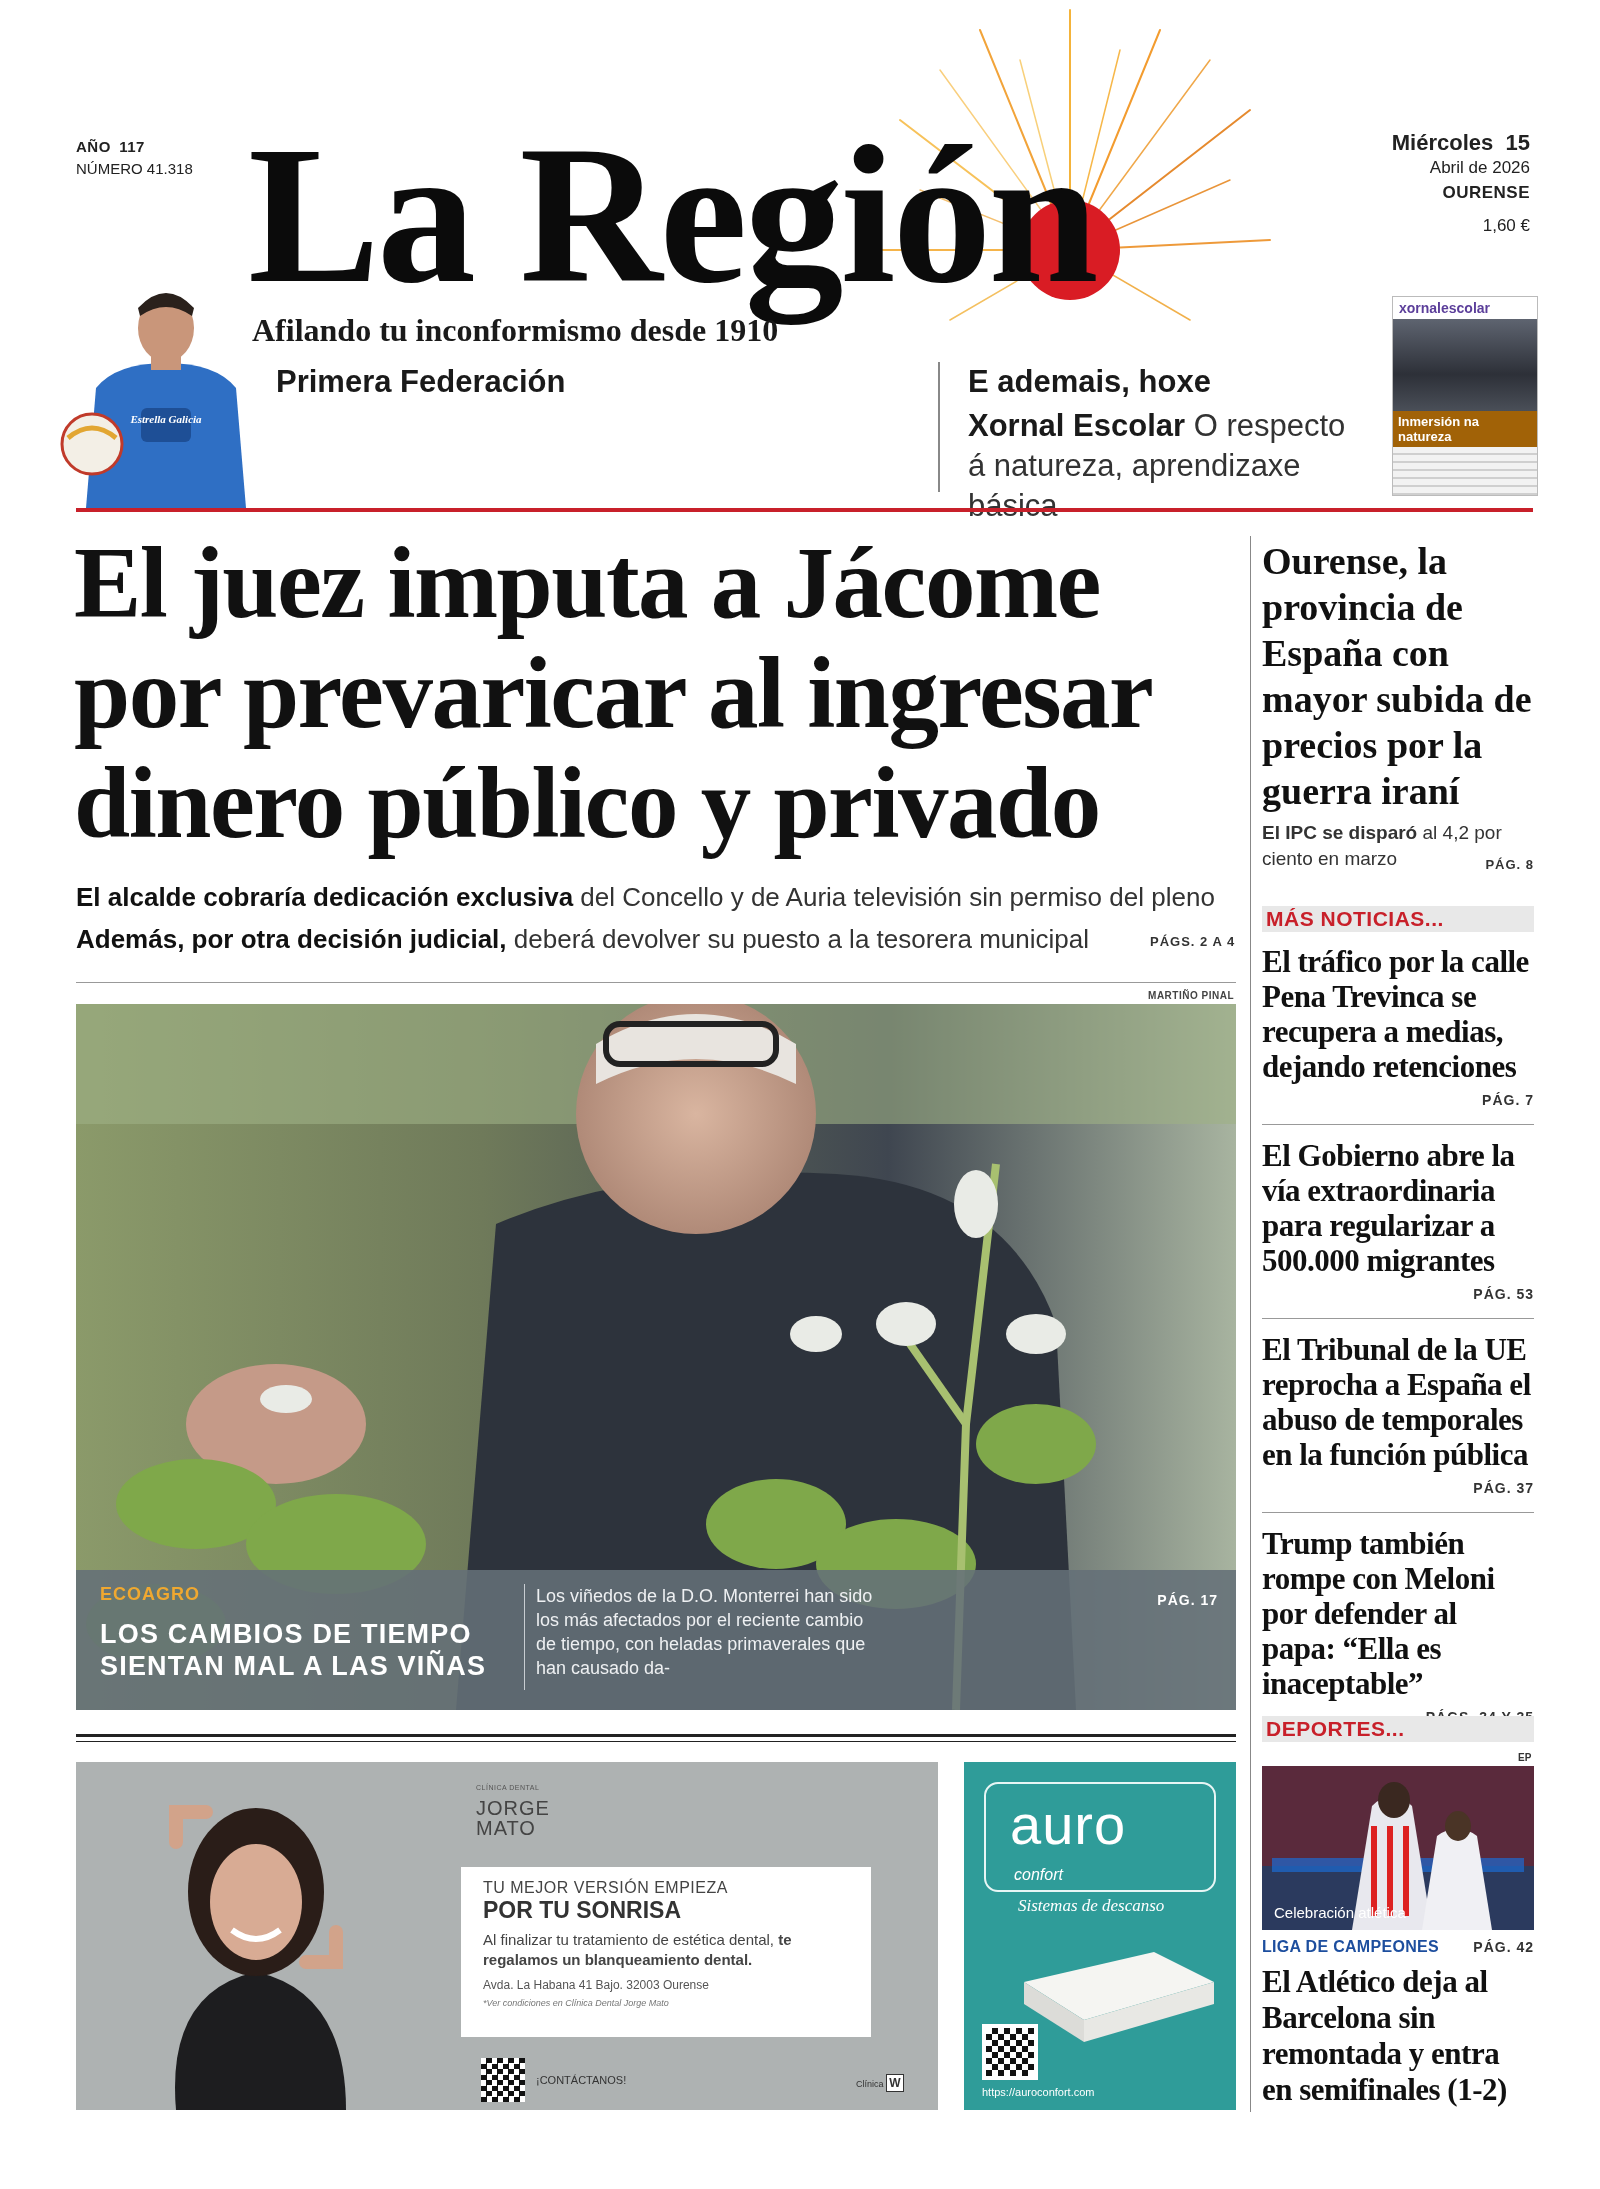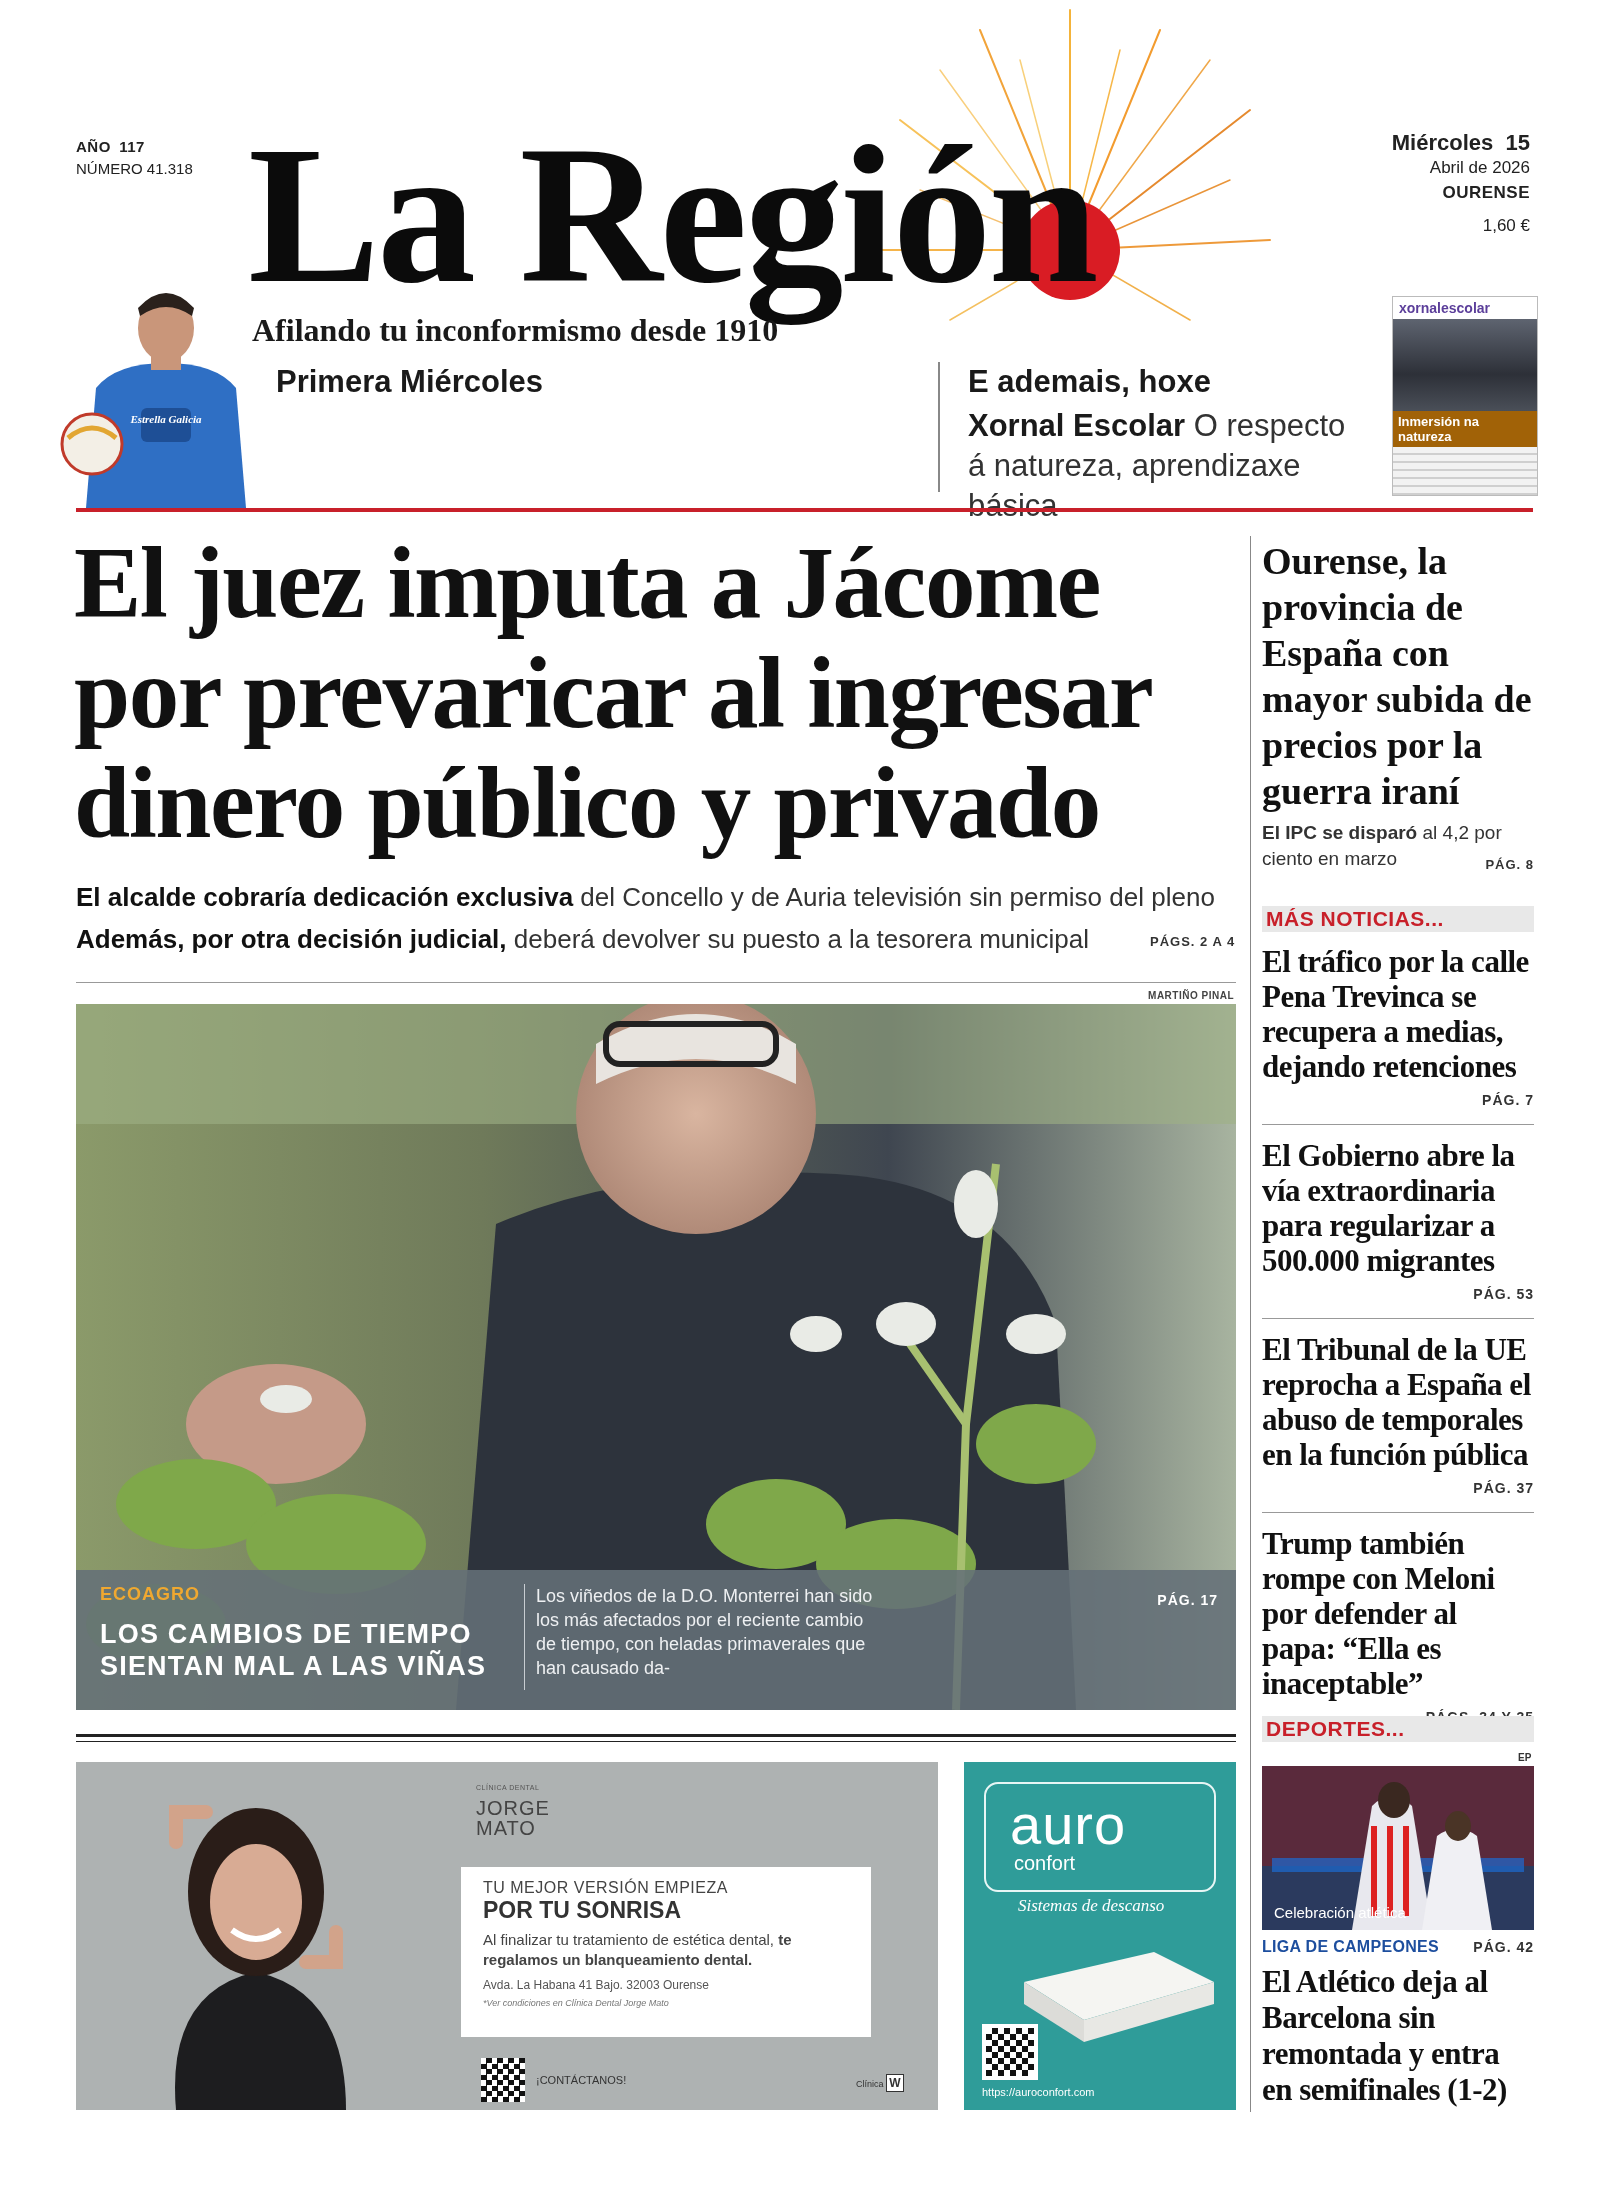--- a/index.html
+++ b/index.html
@@ -111,21 +111,21 @@
     <path d="M40 120 Q60 95 110 95 Q160 95 180 120 L190 240 L30 240 Z" fill="#2f6fc4"></path>
     <rect x="95" y="88" width="30" height="14" fill="#c9967a"></rect>
     <rect x="85" y="140" width="50" height="34" rx="6" fill="#1e4f96"></rect>
     <text x="110" y="155" font-size="11" text-anchor="middle" fill="#fff" font-family="Liberation Serif, serif" font-style="italic" font-weight="bold">Estrella Galicia</text>
     <circle cx="36" cy="176" r="30" fill="#f3efe6" stroke="#c03a2a" stroke-width="3"></circle>
     <path d="M12 170 Q36 150 60 170" stroke="#e2a632" stroke-width="5" fill="none"></path>
   </svg>
 </div>
 
 <div class="abs promo-sport">
-  <div class="promo-kicker">Primera Miércoles</div>
+  <div class="promo-kicker">Primera Federación</div>
 </div>
 
 <div class="abs vdivider"></div>
 
 <div class="abs promo-extra">
   <div class="promo-kicker">E ademais, hoxe</div>
   <div class="promo-body">
     <b style="color:#1a1a1a">Xornal Escolar</b><span> O respecto á natureza, aprendizaxe básica</span>
   </div>
 </div>
@@ -238,21 +238,21 @@
   <div class="abs" style="left:460px; top:312px; font-size:11px; color:#333;">¡CONTÁCTANOS!</div>
   <div class="abs" style="left:780px; top:312px; font-size:9px; color:#333;">
     <span>Clínica</span>
     <span style="display:inline-block; width:18px; height:18px; border:1px solid #333; text-align:center; font-weight:bold; font-size:12px; line-height:16px; background:#fff;">W</span>
   </div>
 </div>
 
 <div class="abs ad-auro">
   <div class="abs" style="left:20px; top:20px; width:232px; height:110px; border:2px solid #e8f6f5; border-radius:14px;"></div>
   <div class="abs" style="left:46px; top:30px; font-size:56px; letter-spacing:1px;">auro</div>
-  <div class="abs" style="left:50px; top:90px; font-size:20px; ">confort</div>
+  <div class="abs" style="left:50px; top:104px; font-size:16px; font-style:italic;">confort</div>
   <div class="abs" style="left:54px; top:134px; font-family:'Liberation Serif',serif; font-style:italic; font-size:17px;">Sistemas de descanso</div>
   <svg class="abs" style="left:40px; top:180px;" width="220" height="110" viewBox="0 0 220 110">
     <path d="M20 40 L150 10 L210 40 L80 78 Z" fill="#f5f5f2"></path>
     <path d="M20 40 L80 78 L80 100 L20 62 Z" fill="#dcdcd8"></path>
     <path d="M80 78 L210 40 L210 62 L80 100 Z" fill="#e8e8e4"></path>
   </svg>
   <div class="abs" style="left:18px; top:262px; width:56px; height:56px; background:#fff; padding:4px;">
     <div style="width:100%; height:100%; background:repeating-conic-gradient(#111 0 25%, #fff 0 50%) 0 0/12px 12px;"></div>
   </div>
   <div class="abs" style="left:18px; top:324px; font-size:11px;">https://auroconfort.com</div>

